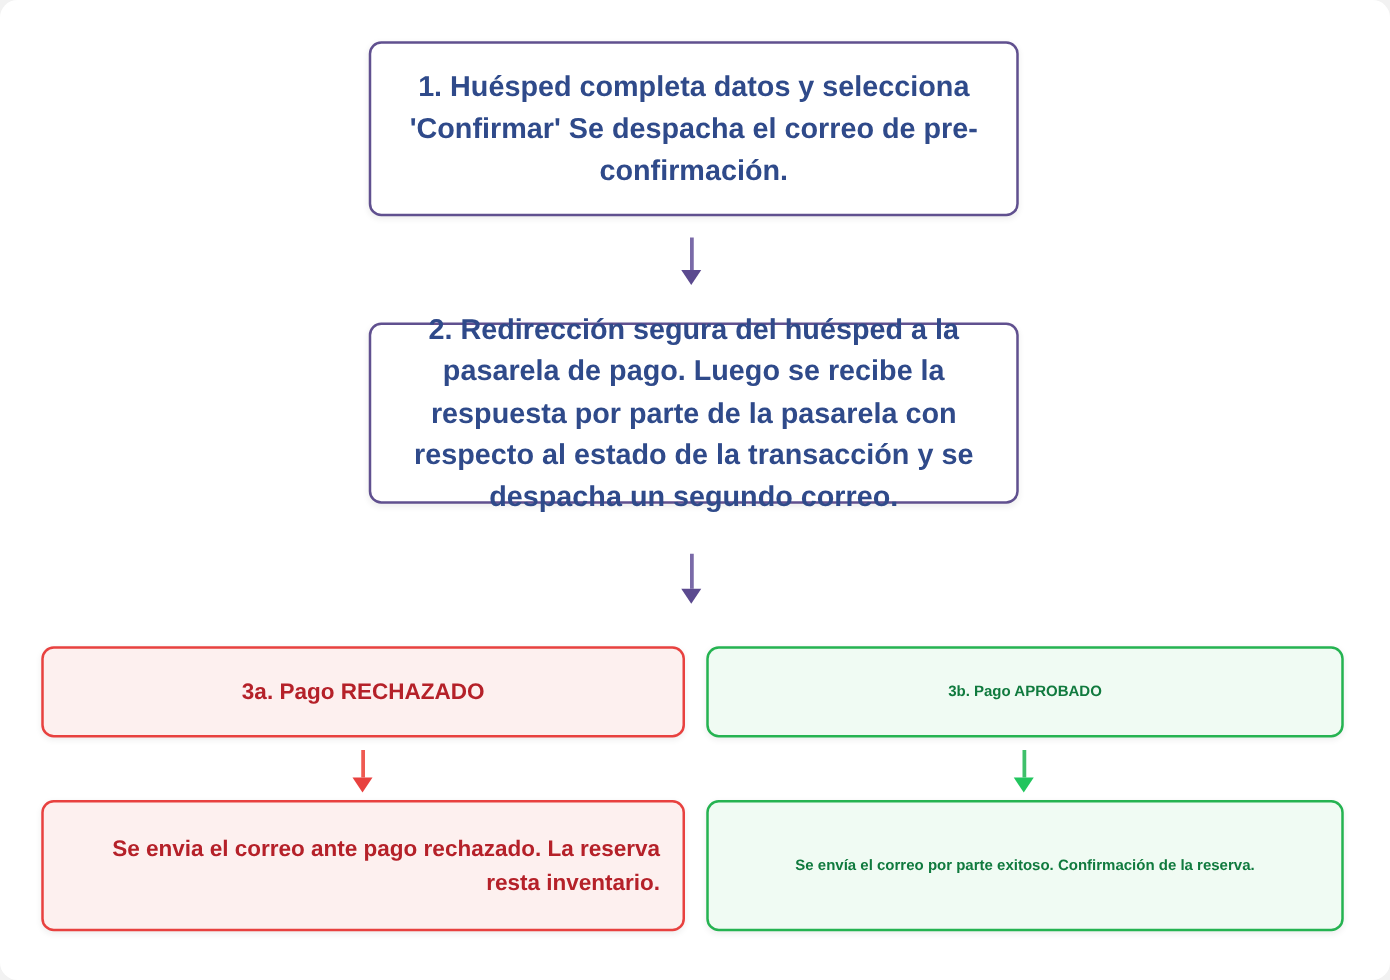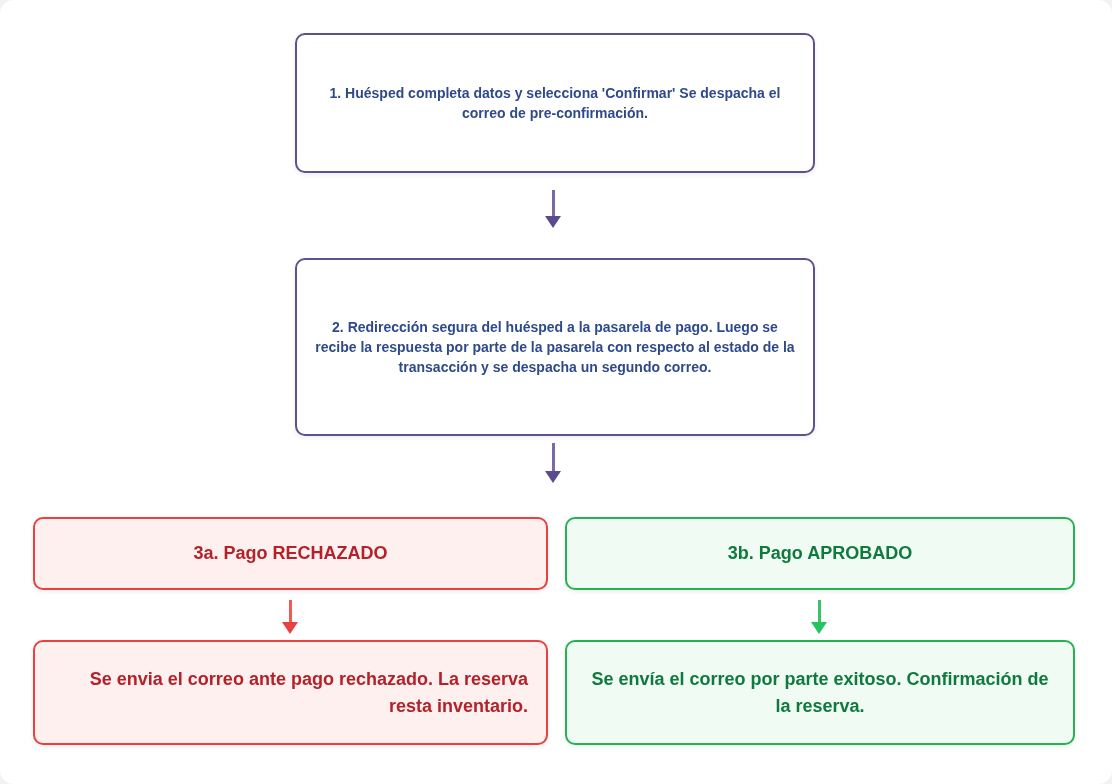--- a/index.html
+++ b/index.html
@@ -35,38 +35,38 @@
     line-height: 1.45;
     padding: 10px 18px;
     box-shadow: 0 2px 5px rgba(0,0,0,0.07);
   }
   .node .label { display: block; width: 100%; }
 
   .node-purple {
     background: #ffffff;
     border-color: #60508f;
     color: #2f4a8a;
-    font-size: 14px;
+    font-size: 23px;
   }
   .node-red {
     background: #fdf0ef;
     border-color: #e8413f;
     color: #b52129;
     font-size: 18px;
   }
   .node-green {
     background: #f0fbf3;
     border-color: #25b351;
     color: #107a3e;
-    font-size: 18px;
+    font-size: 12px;
   }
 
   
   #node-step1 { left: 295px; top: 33px;  width: 520px; height: 140px; }
-  #node-step2 { left: 295px; top: 258px; width: 520px; height: 178px; }
+  #node-step2 { left: 295px; top: 258px; width: 520px; height: 145px; }
   #node-step3a { left: 33px;  top: 517px; width: 515px; height: 73px; }
   #node-step3b { left: 565px; top: 517px; width: 510px; height: 73px; }
   #node-step4a { left: 33px;  top: 640px; width: 515px; height: 105px; text-align: right; }
   #node-step4b { left: 565px; top: 640px; width: 510px; height: 105px; }
 
   
   .arrow {
     position: absolute;
     display: flex;
     flex-direction: column;

